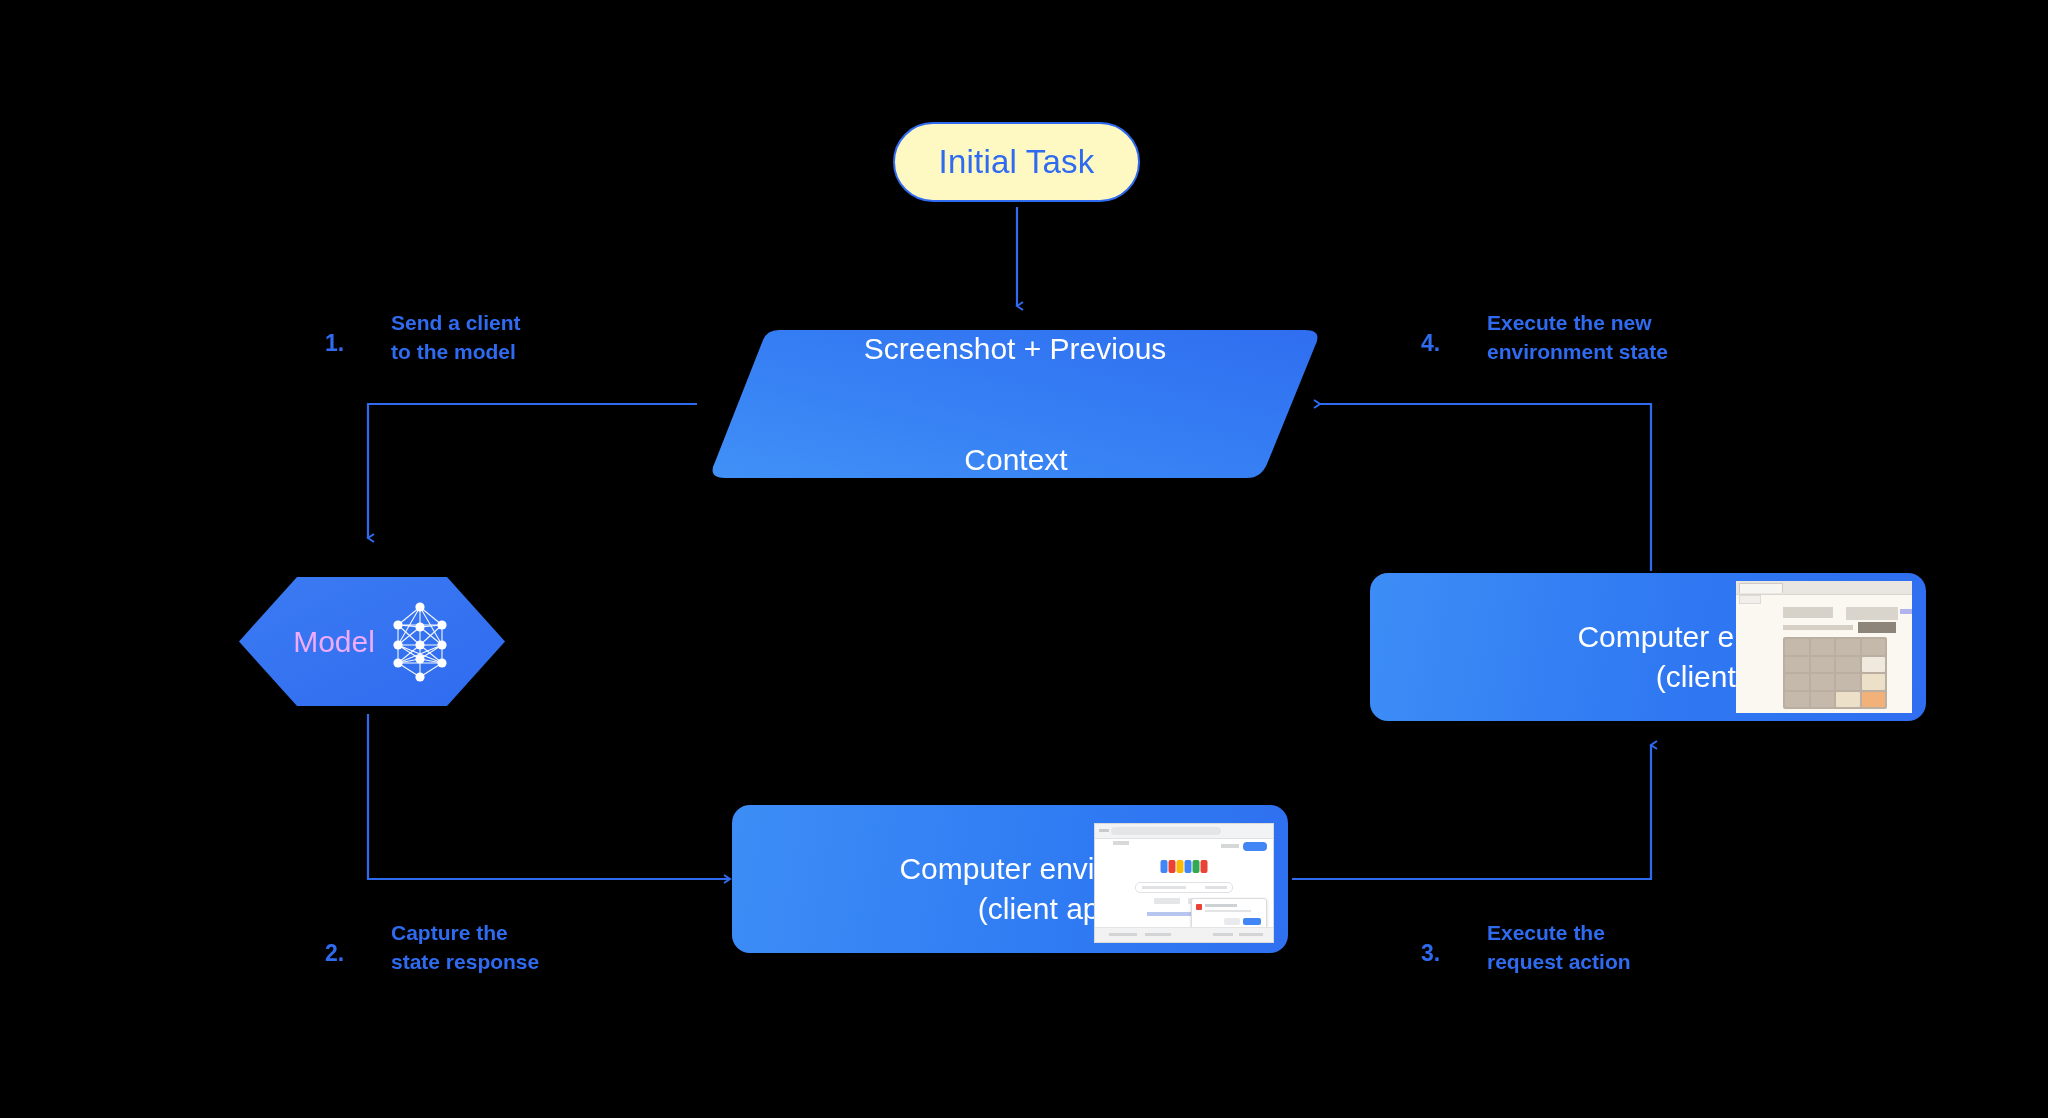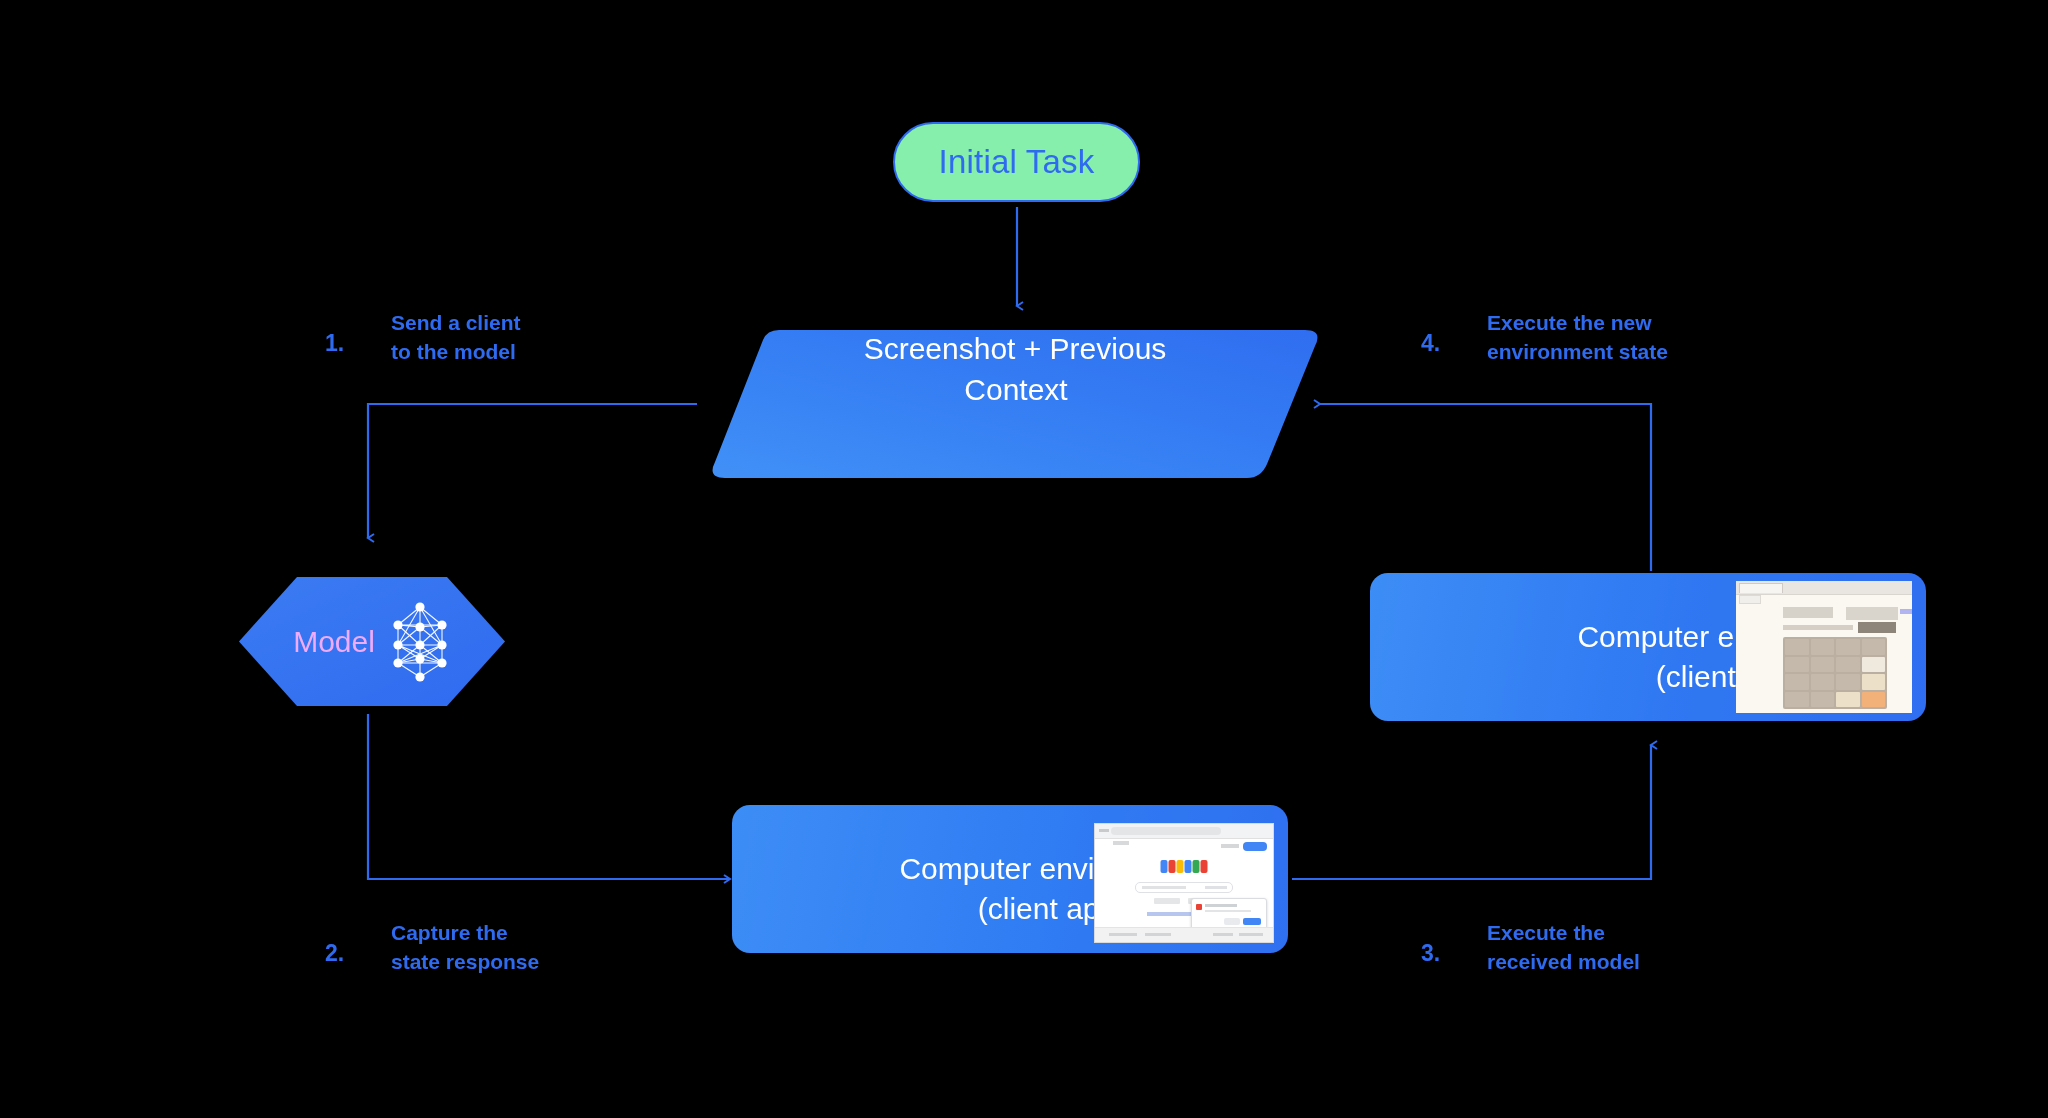--- a/index.html
+++ b/index.html
@@ -34,21 +34,21 @@
     left: 893px;
     top: 122px;
     width: 247px;
     height: 80px;
     border: 2.5px solid #2f6bf0;
     border-radius: 40px;
     box-sizing: border-box;
     display: flex;
     align-items: center;
     justify-content: center;
-    background: #86efac;
+    background: #fef9c3;
   }
   .initial-task span {
     color: #2f6bf0;
     font-size: 33px;
     letter-spacing: 0.2px;
   }
 
   
   .parallelogram-wrap {
     position: absolute;
@@ -64,21 +64,21 @@
   }
   .parallelogram-label {
     position: absolute;
     left: 0;
     top: 0;
     width: 620px;
     height: 152px;
     display: flex;
     flex-direction: column;
     align-items: center;
-    justify-content: flex-start;
+    justify-content: space-between;
     color: #ffffff;
     font-size: 30px;
     line-height: 41px;
     text-align: center;
   }
   .parallelogram-label .ln2 { padding-left: 2px; }
 
   
   .hexagon-wrap {
     position: absolute;
@@ -505,17 +505,17 @@
     <div class="txt">
       <div>Capture the</div>
       <div>state response</div>
     </div>
   </div>
 
   <div class="step step-3">
     <div class="num">3.</div>
     <div class="txt">
       <div>Execute the</div>
-      <div>received model</div>
+      <div>request action</div>
     </div>
   </div>
 
 </div>
 
 </body></html>

